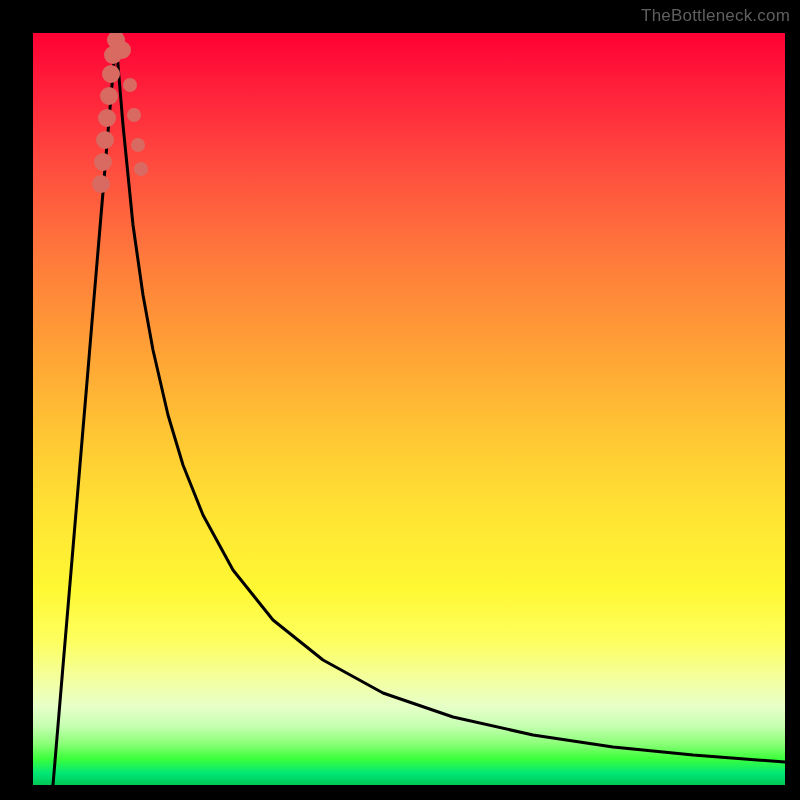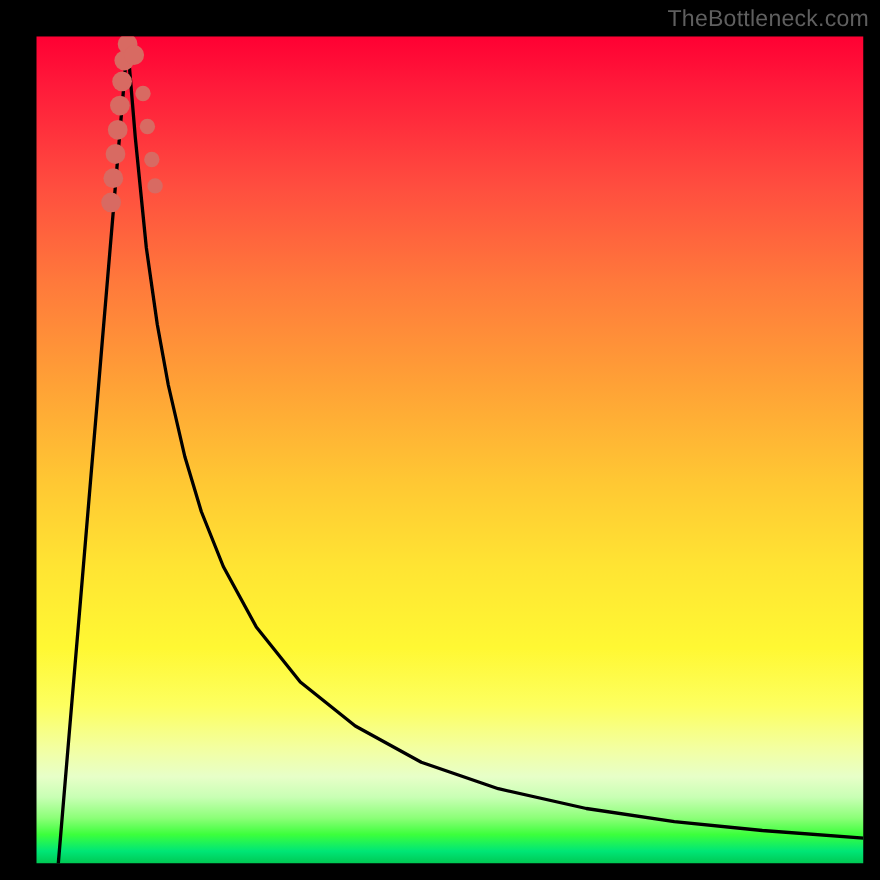--- a/index.html
+++ b/index.html
@@ -50,21 +50,21 @@
       #3cff3c 96.5%,
       #00e676 98.5%,
       #00c853 100%
     );
   }
   .watermark {
     position: absolute;
     top: 6px;
     right: 10px;
     font-family: Arial, Helvetica, sans-serif;
-    font-size: 21px;
+    font-size: 17px;
     font-weight: 500;
     color: #5f5f5f;
     letter-spacing: 0.2px;
     user-select: none;
   }
   svg {
     position: absolute;
     left: 0;
     top: 0;
   }

